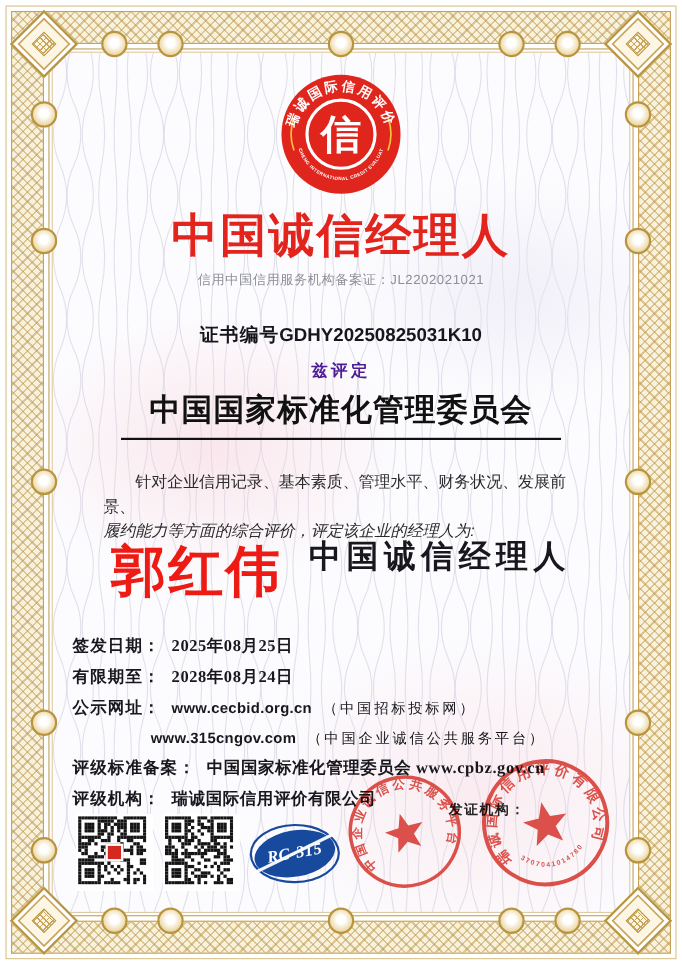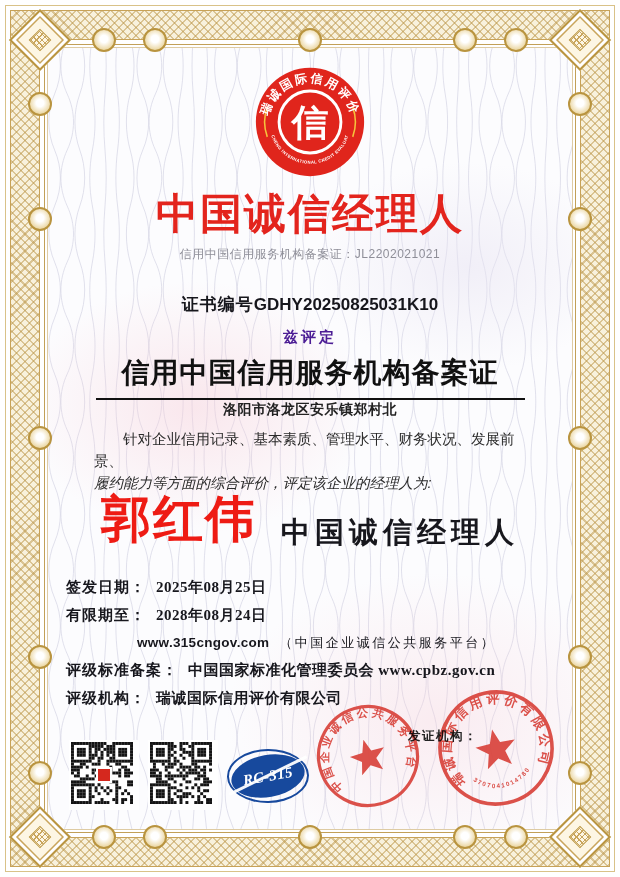--- a/index.html
+++ b/index.html
@@ -50,21 +50,21 @@
   .hereby{position:absolute;left:0;right:0;top:280px;text-align:center;
       font-family:"Liberation Serif",serif;font-size:15px;font-weight:bold;letter-spacing:3px;color:#4c1d95;}
   .company{position:absolute;left:0;right:0;top:306px;text-align:center;}
   .company span{display:inline-block;font-family:"Liberation Serif",serif;font-size:28px;
       font-weight:bold;color:#111;border-bottom:2px solid #111;padding:0 26px 6px;letter-spacing:1px;}
   .address{position:absolute;left:0;right:0;top:353px;text-align:center;
       font-size:14px;font-weight:bold;color:#222;letter-spacing:.5px;}
   .para{position:absolute;left:46px;right:46px;top:380px;font-size:14.5px;line-height:22px;color:#2a2a2a;}
   .para .l1{text-indent:2em;display:block;}
   .para .l2{display:block;font-style:italic;}
-  .namerow{position:absolute;left:0;right:0;top:438px;display:flex;justify-content:center;align-items:flex-end;}
+  .namerow{position:absolute;left:0;right:0;top:438px;display:flex;justify-content:center;align-items:flex-start;}
   .mgr-name{font-size:50px;font-weight:900;color:#ee1b14;letter-spacing:2px;}
   .mgr-title{font-family:"Liberation Serif",serif;font-size:29px;font-weight:bold;color:#17171d;
       letter-spacing:5px;margin-left:24px;}
   
   .fields{position:absolute;left:18px;top:530px;font-size:15px;color:#17171d;}
   .frow{margin-bottom:9px;display:flex;align-items:baseline;white-space:nowrap;}
   .flabel{font-family:"Liberation Serif",serif;font-weight:bold;letter-spacing:1px;margin-right:10px;}
   .fval{font-family:"Liberation Serif",serif;font-weight:bold;letter-spacing:.5px;}
   .furl{font-size:13.5px;font-weight:bold;letter-spacing:.3px;}
   .fnote{font-size:13px;letter-spacing:2.5px;margin-left:10px;font-weight:500;}
@@ -163,42 +163,46 @@
     <div class="title">中国诚信经理人</div>
     <div class="subtitle">信用中国信用服务机构备案证：JL2202021021</div>
 
     <div class="certno">
       <span class="lbl">证书编号</span><span>GDHY20250825031K10</span>
     </div>
 
     <div class="hereby">兹评定</div>
 
     <div class="company">
-      <span>信用中国信用服务机构备案证</span>
-    </div>
-    <div class="address">洛阳市洛龙区安乐镇郑村北</div>
+      <span>中国国家标准化管理委员会</span>
+    </div>
 
     <div class="para">
       <span class="l1">针对企业信用记录、基本素质、管理水平、财务状况、发展前景、</span>
       <span class="l2">履约能力等方面的综合评价，评定该企业的经理人为:</span>
     </div>
 
     <div class="namerow">
       <span class="mgr-name">郭红伟</span>
       <span class="mgr-title">中国诚信经理人</span>
     </div>
 
     <div class="fields">
       <div class="frow">
         <span class="flabel">签发日期：</span>
         <span class="fval">2025年08月25日</span>
       </div>
       <div class="frow">
         <span class="flabel">有限期至：</span>
         <span class="fval">2028年08月24日</span>
+      </div>
+      <div class="frow">
+        <span class="flabel">公示网址：</span>
+        <span class="furl">www.cecbid.org.cn</span>
+        <span class="fnote">（中国招标投标网）</span>
       </div>
       <div class="frow indent2">
         <span class="furl">www.315cngov.com</span>
         <span class="fnote">（中国企业诚信公共服务平台）</span>
       </div>
       <div class="frow">
         <span class="flabel">评级标准备案：</span>
         <span class="fval">中国国家标准化管理委员会 www.cpbz.gov.cn</span>
       </div>
       <div class="frow">

